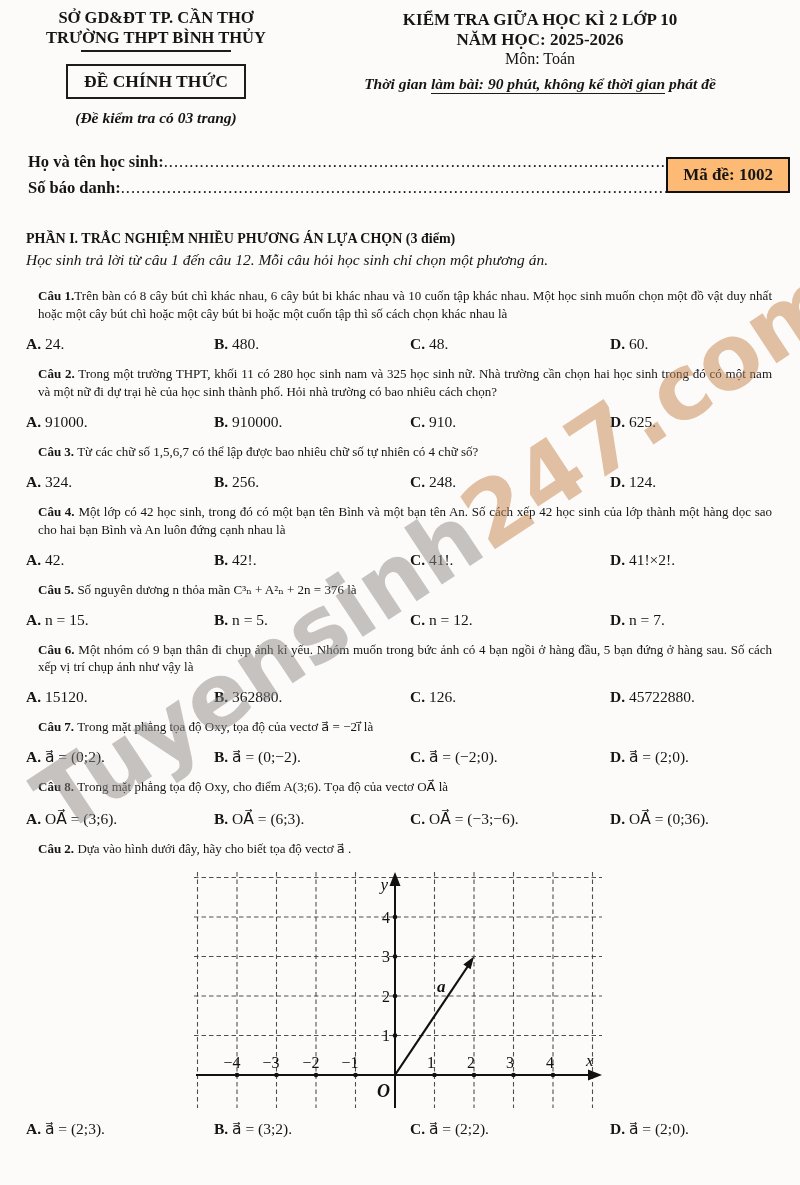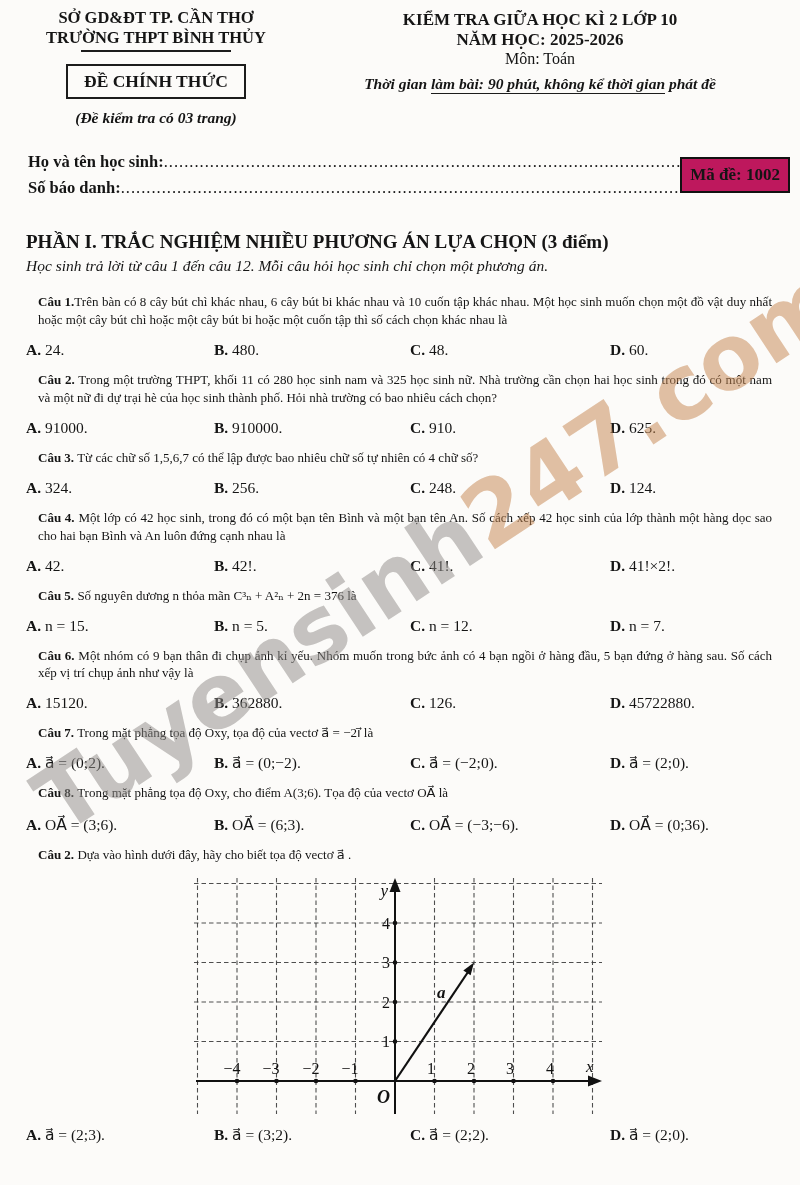--- a/index.html
+++ b/index.html
@@ -37,25 +37,25 @@
   .hdr-right .l2{font-weight:700;font-size:17px;}
   .hdr-right .l3{font-weight:400;font-size:16px;}
   .time-line{font-weight:700;font-style:italic;font-size:15.5px;margin-top:7px;}
   .time-underlined{border-bottom:1.6px solid #1c1c1c;padding-bottom:1px;margin-top:15px;}
   
   .student{position:relative;margin-top:22px;padding-left:28px;min-height:66px;}
   .student-line{font-weight:700;font-size:16.5px;line-height:1.55;}
   .student-line .dots{font-weight:400;letter-spacing:1px;}
   .code-box{
     position:absolute;right:10px;top:8px;
-    border:2.5px solid #111;padding:6px 8px;
-    font-weight:700;font-size:17px;background:#be185d;
+    border:2.5px solid #111;padding:6px 15px;
+    font-weight:700;font-size:17px;background:#fdba74;
   }
   
-  .section-title{padding-left:26px;margin-top:16px;font-weight:700;font-size:19px;}
+  .section-title{padding-left:26px;margin-top:16px;font-weight:700;font-size:14px;}
   .section-note{padding-left:26px;margin-top:4px;font-style:italic;font-size:15.5px;}
   
   .questions{padding:6px 16px 0 26px;}
   .q{margin-bottom:9px;}
   .q-text{margin:12px;font-size:13px;line-height:1.38;text-align:justify;}
   .q-label{font-weight:700;}
   .opts{display:grid;grid-template-columns:188px 196px 200px 1fr;margin:4px 0 2px 0;font-size:15.5px;}
   .opt-key{font-weight:700;}
   
   .figure-wrap{margin:12px 0 10px 166px;width:412px;}

